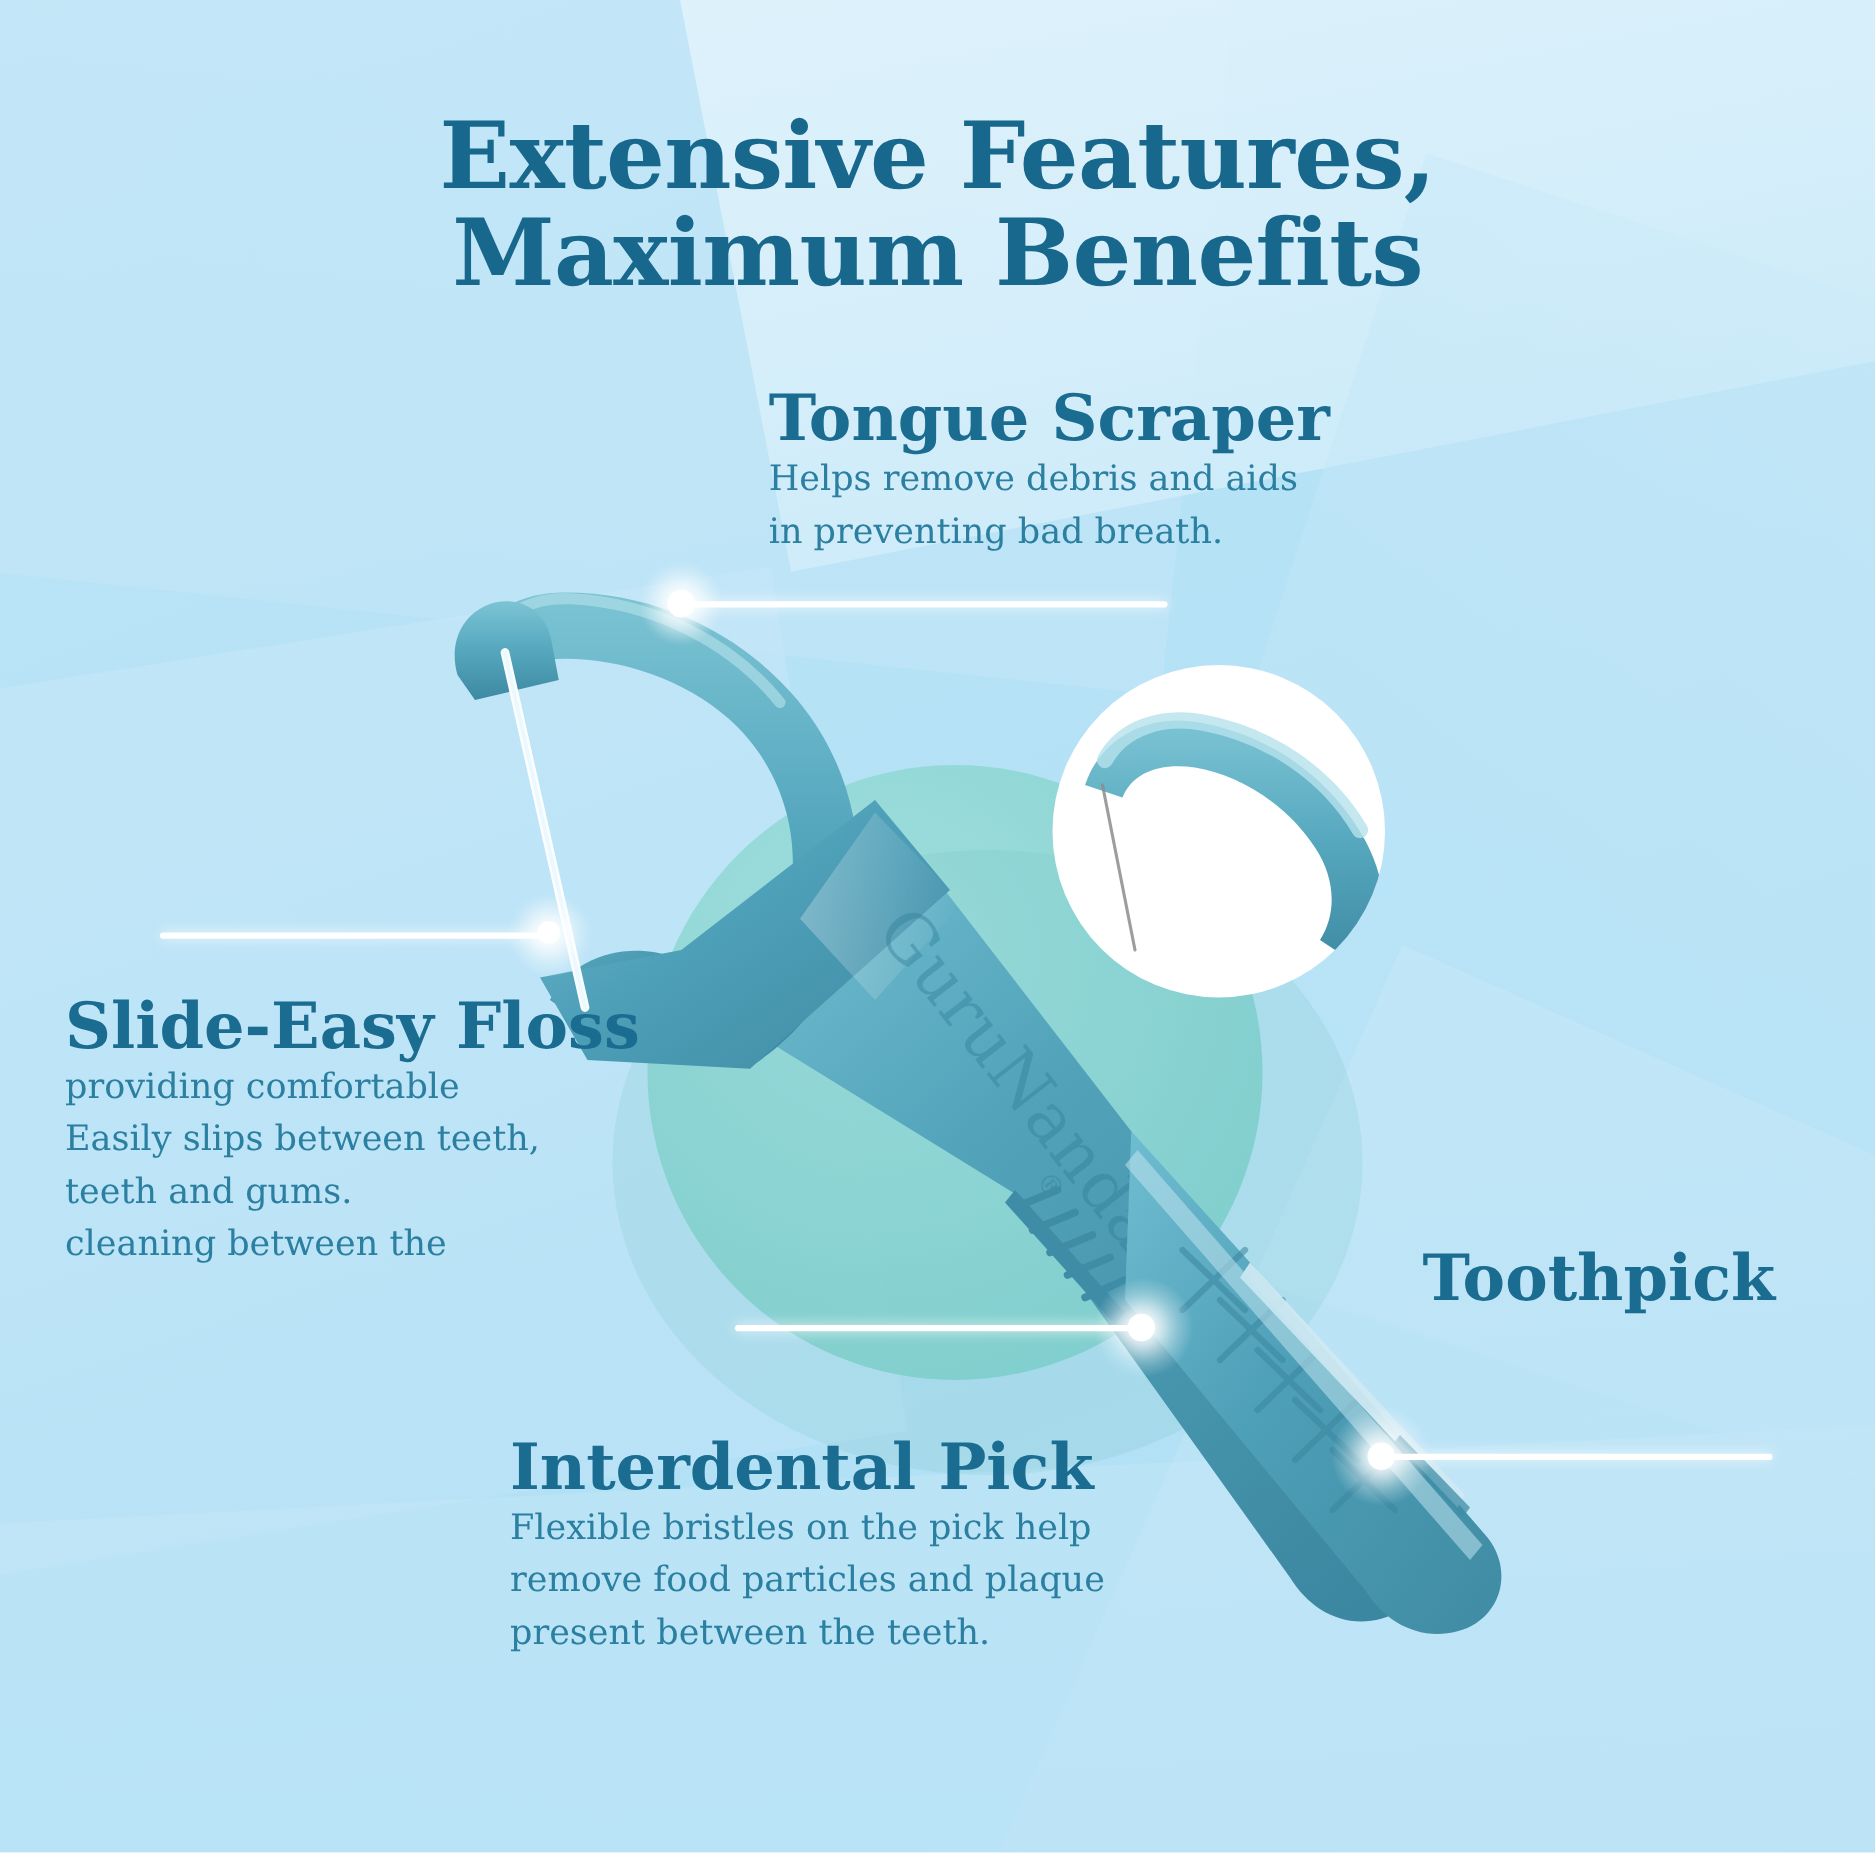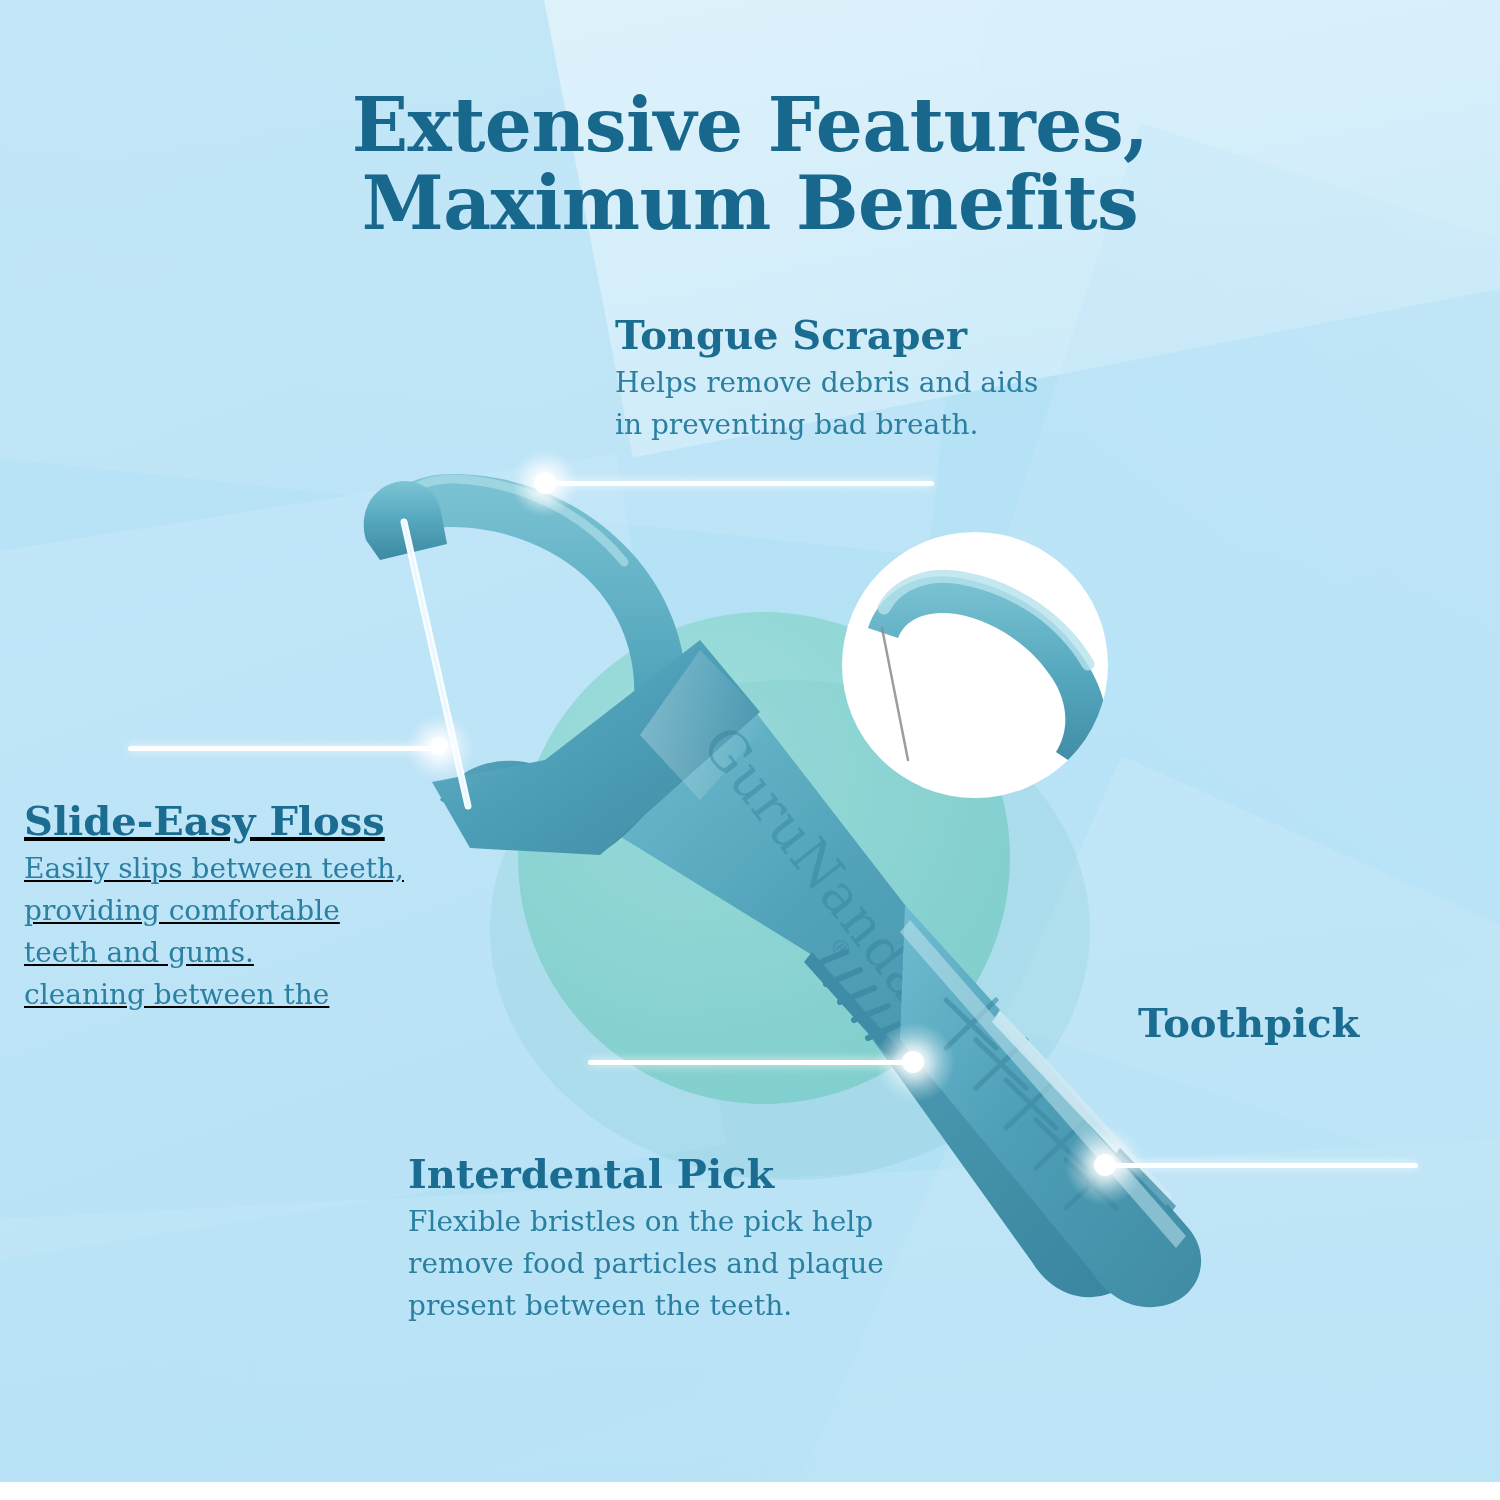--- a/index.html
+++ b/index.html
@@ -111,39 +111,39 @@
     width: 22px; height: 22px;
     border-radius: 50%;
     background: #ffffff;
     box-shadow: 0 0 16px 5px rgba(255,255,255,.8);
   }
 
   
   .callout-heading {
     font-family: "DejaVu Serif", serif;
     font-weight: bold;
-    font-size: 40px;
+    font-size: 51px;
     line-height: 46px;
     color: #1a6c90;
     margin: 0 0 4px 0;
     white-space: nowrap;
   }
   .callout-body {
     font-family: "DejaVu Serif", serif;
     font-weight: normal;
     font-size: 28px;
     line-height: 42px;
     color: #2b7fa0;
     margin: 0;
   }
   .callout {
     position: absolute;
   }
   #callout-tongue-scraper { top: 312px; left: 615px; }
-  #callout-slide-easy-floss { top: 798px; left: 24px; text-decoration: underline; }
+  #callout-slide-easy-floss { top: 798px; left: 52px; }
   #callout-interdental-pick { top: 1120px; left: 408px; margin-top: 31px; }
   #callout-toothpick { top: 1000px; left: 1138px; }
 </style>
 </head>
 <body>
 
 <div id="canvas">
 
   <div class="facet" id="facet-upper-left"></div>
   <div class="facet" id="facet-top-right"></div>
@@ -287,22 +287,22 @@
   <div class="connector-dot" style="left:1094px; top:1154px;"></div>
 
   <div class="callout" id="callout-tongue-scraper">
     <p class="callout-heading">Tongue Scraper</p>
     <p class="callout-body">Helps remove debris and aids</p>
     <p class="callout-body">in preventing bad breath.</p>
   </div>
 
   <div class="callout" id="callout-slide-easy-floss">
     <p class="callout-heading">Slide-Easy Floss</p>
+    <p class="callout-body">providing comfortable</p>
     <p class="callout-body">Easily slips between teeth,</p>
-    <p class="callout-body">providing comfortable</p>
     <p class="callout-body">teeth and gums.</p>
     <p class="callout-body">cleaning between the</p>
   </div>
 
   <div class="callout" id="callout-interdental-pick">
     <p class="callout-heading">Interdental Pick</p>
     <p class="callout-body">Flexible bristles on the pick help</p>
     <p class="callout-body">remove food particles and plaque</p>
     <p class="callout-body">present between the teeth.</p>
   </div>

